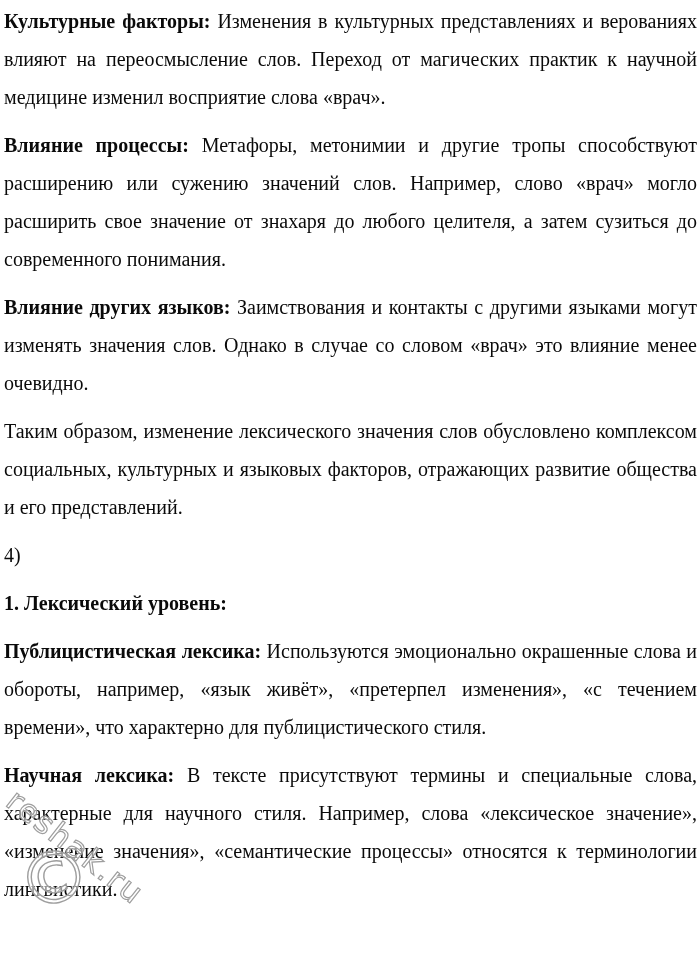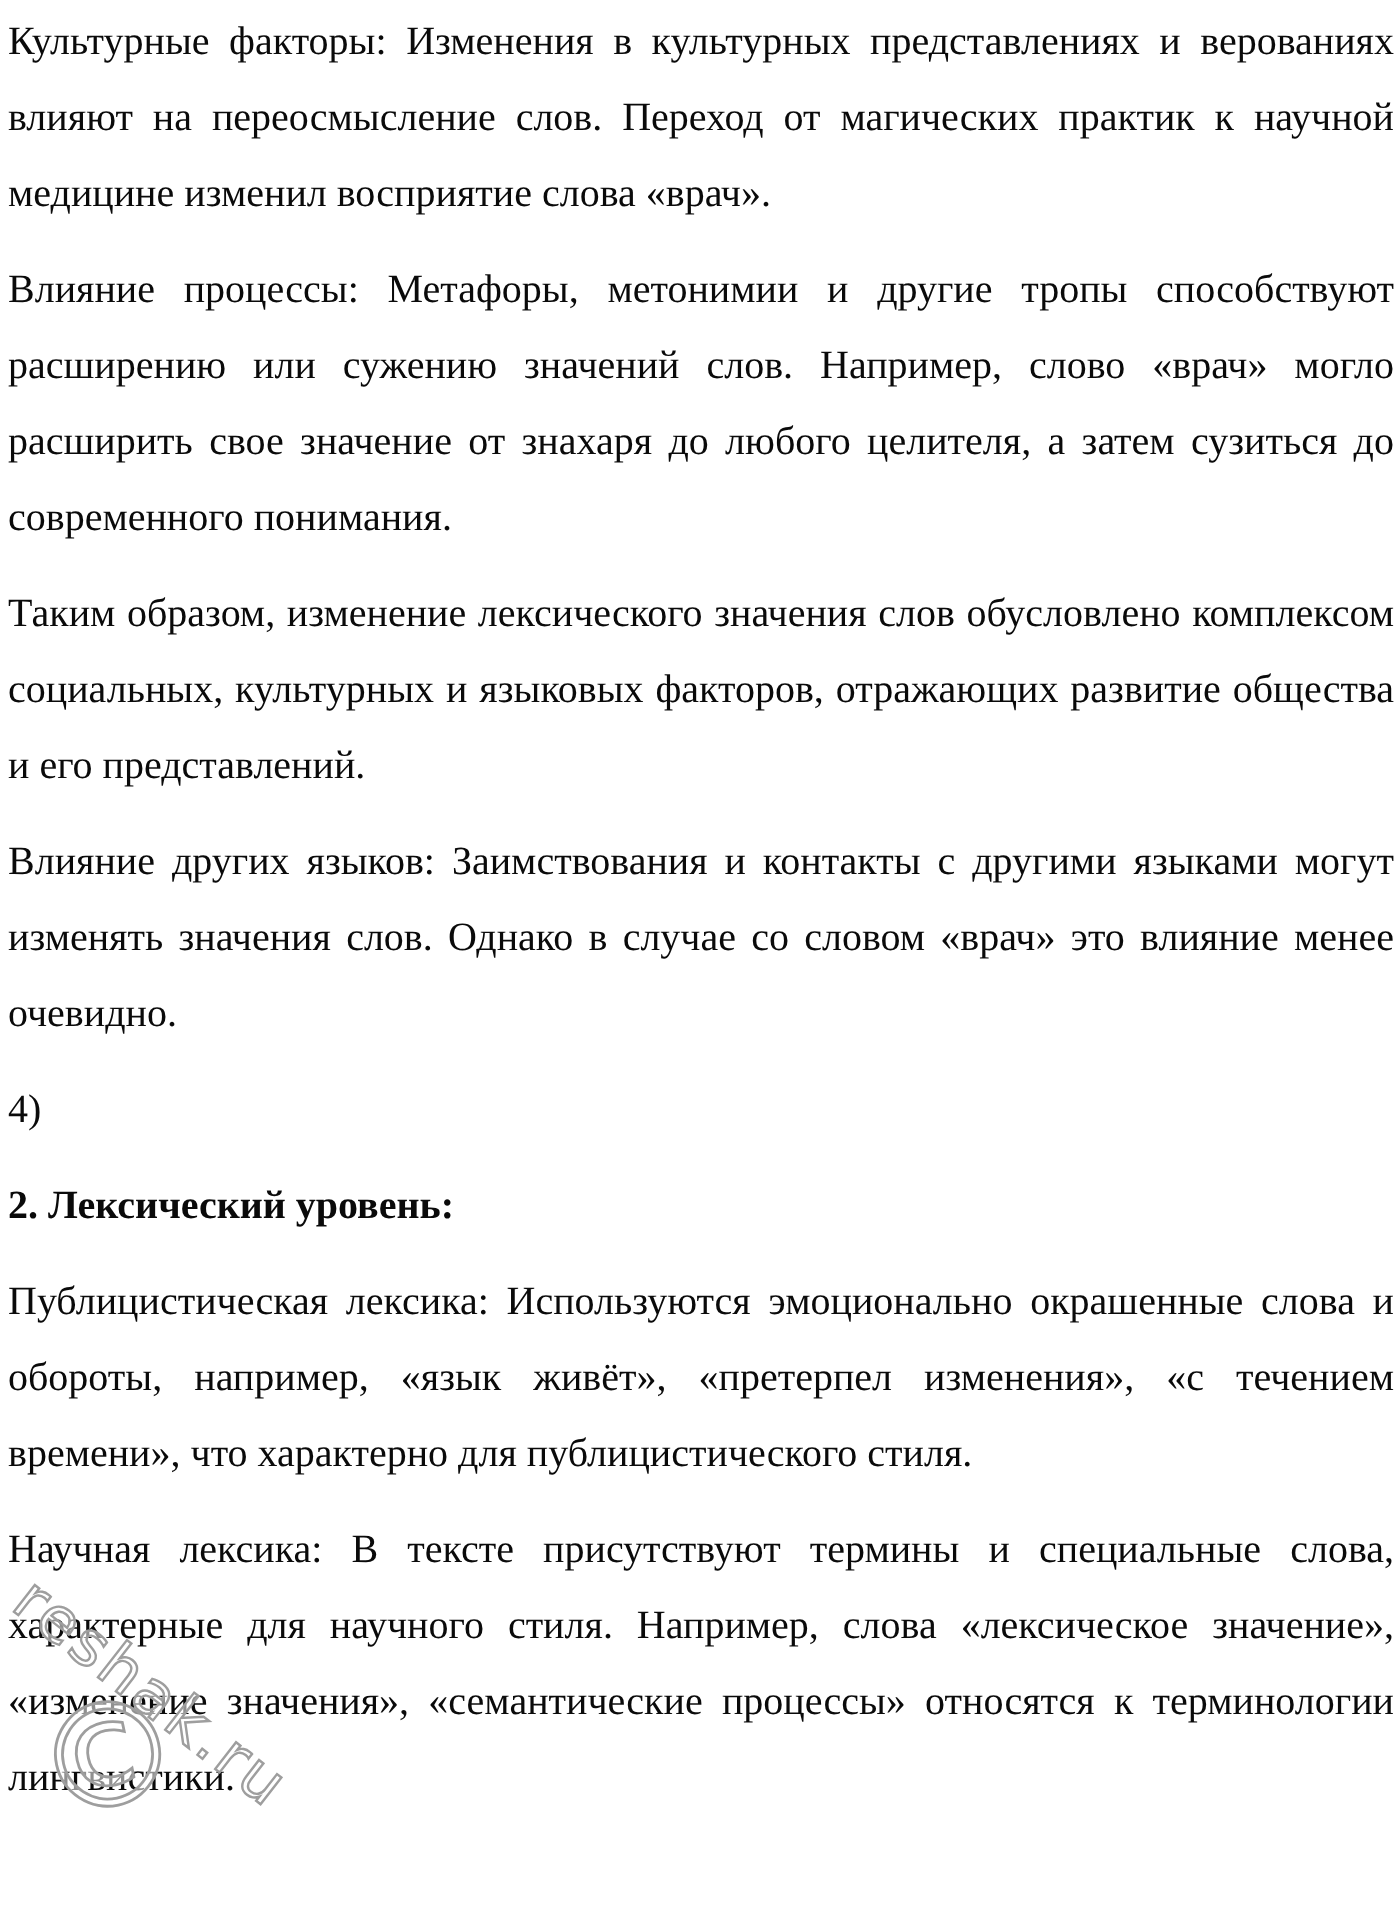--- a/index.html
+++ b/index.html
@@ -23,21 +23,21 @@
   }
   .para {
     margin: 0 0 10px 0;
     font-size: 20px;
     line-height: 38px;
     text-align: justify;
     text-justify: inter-word;
     color: #0a0a0a;
   }
   .para b {
-    font-weight: normal;
+    font-weight: bold;
   }
   .plain {
     text-align: left;
   }
   .heading {
     font-weight: bold;
     text-align: left;
   }
   
   .watermark {
@@ -76,27 +76,27 @@
 </style>
 </head>
 <body>
 
 <div class="page">
 
   <p class="para"><b>Культурные факторы:</b> <span>Изменения в культурных представлениях и верованиях влияют на переосмысление слов. Переход от магических практик к научной медицине изменил восприятие слова «врач».</span></p>
 
   <p class="para"><b>Влияние процессы:</b> <span>Метафоры, метонимии и другие тропы способствуют расширению или сужению значений слов. Например, слово «врач» могло расширить свое значение от знахаря до любого целителя, а затем сузиться до современного понимания.</span></p>
 
+  <p class="para"><b>Влияние других языков:</b> <span>Заимствования и контакты с другими языками могут изменять значения слов. Однако в случае со словом «врач» это влияние менее очевидно.</span></p>
+
   <p class="para"><span>Таким образом, изменение лексического значения слов обусловлено комплексом социальных, культурных и языковых факторов, отражающих развитие общества и его представлений.</span></p>
-
-  <p class="para"><b>Влияние других языков:</b> <span>Заимствования и контакты с другими языками могут изменять значения слов. Однако в случае со словом «врач» это влияние менее очевидно.</span></p>
 
   <p class="para plain">4)</p>
 
-  <p class="para heading">2. Лексический уровень:</p>
+  <p class="para heading">1. Лексический уровень:</p>
 
   <p class="para"><b>Публицистическая лексика:</b> <span>Используются эмоционально окрашенные слова и обороты, например, «язык живёт», «претерпел изменения», «с течением времени», что характерно для публицистического стиля.</span></p>
 
   <p class="para"><b>Научная лексика:</b> <span>В тексте присутствуют термины и специальные слова, характерные для научного стиля. Например, слова «лексическое значение», «изменение значения», «семантические процессы» относятся к терминологии лингвистики.</span></p>
 
 </div>
 
 <div class="watermark">
   <div class="watermark-text">reshak.ru</div>
   <div class="watermark-copy">©</div>

